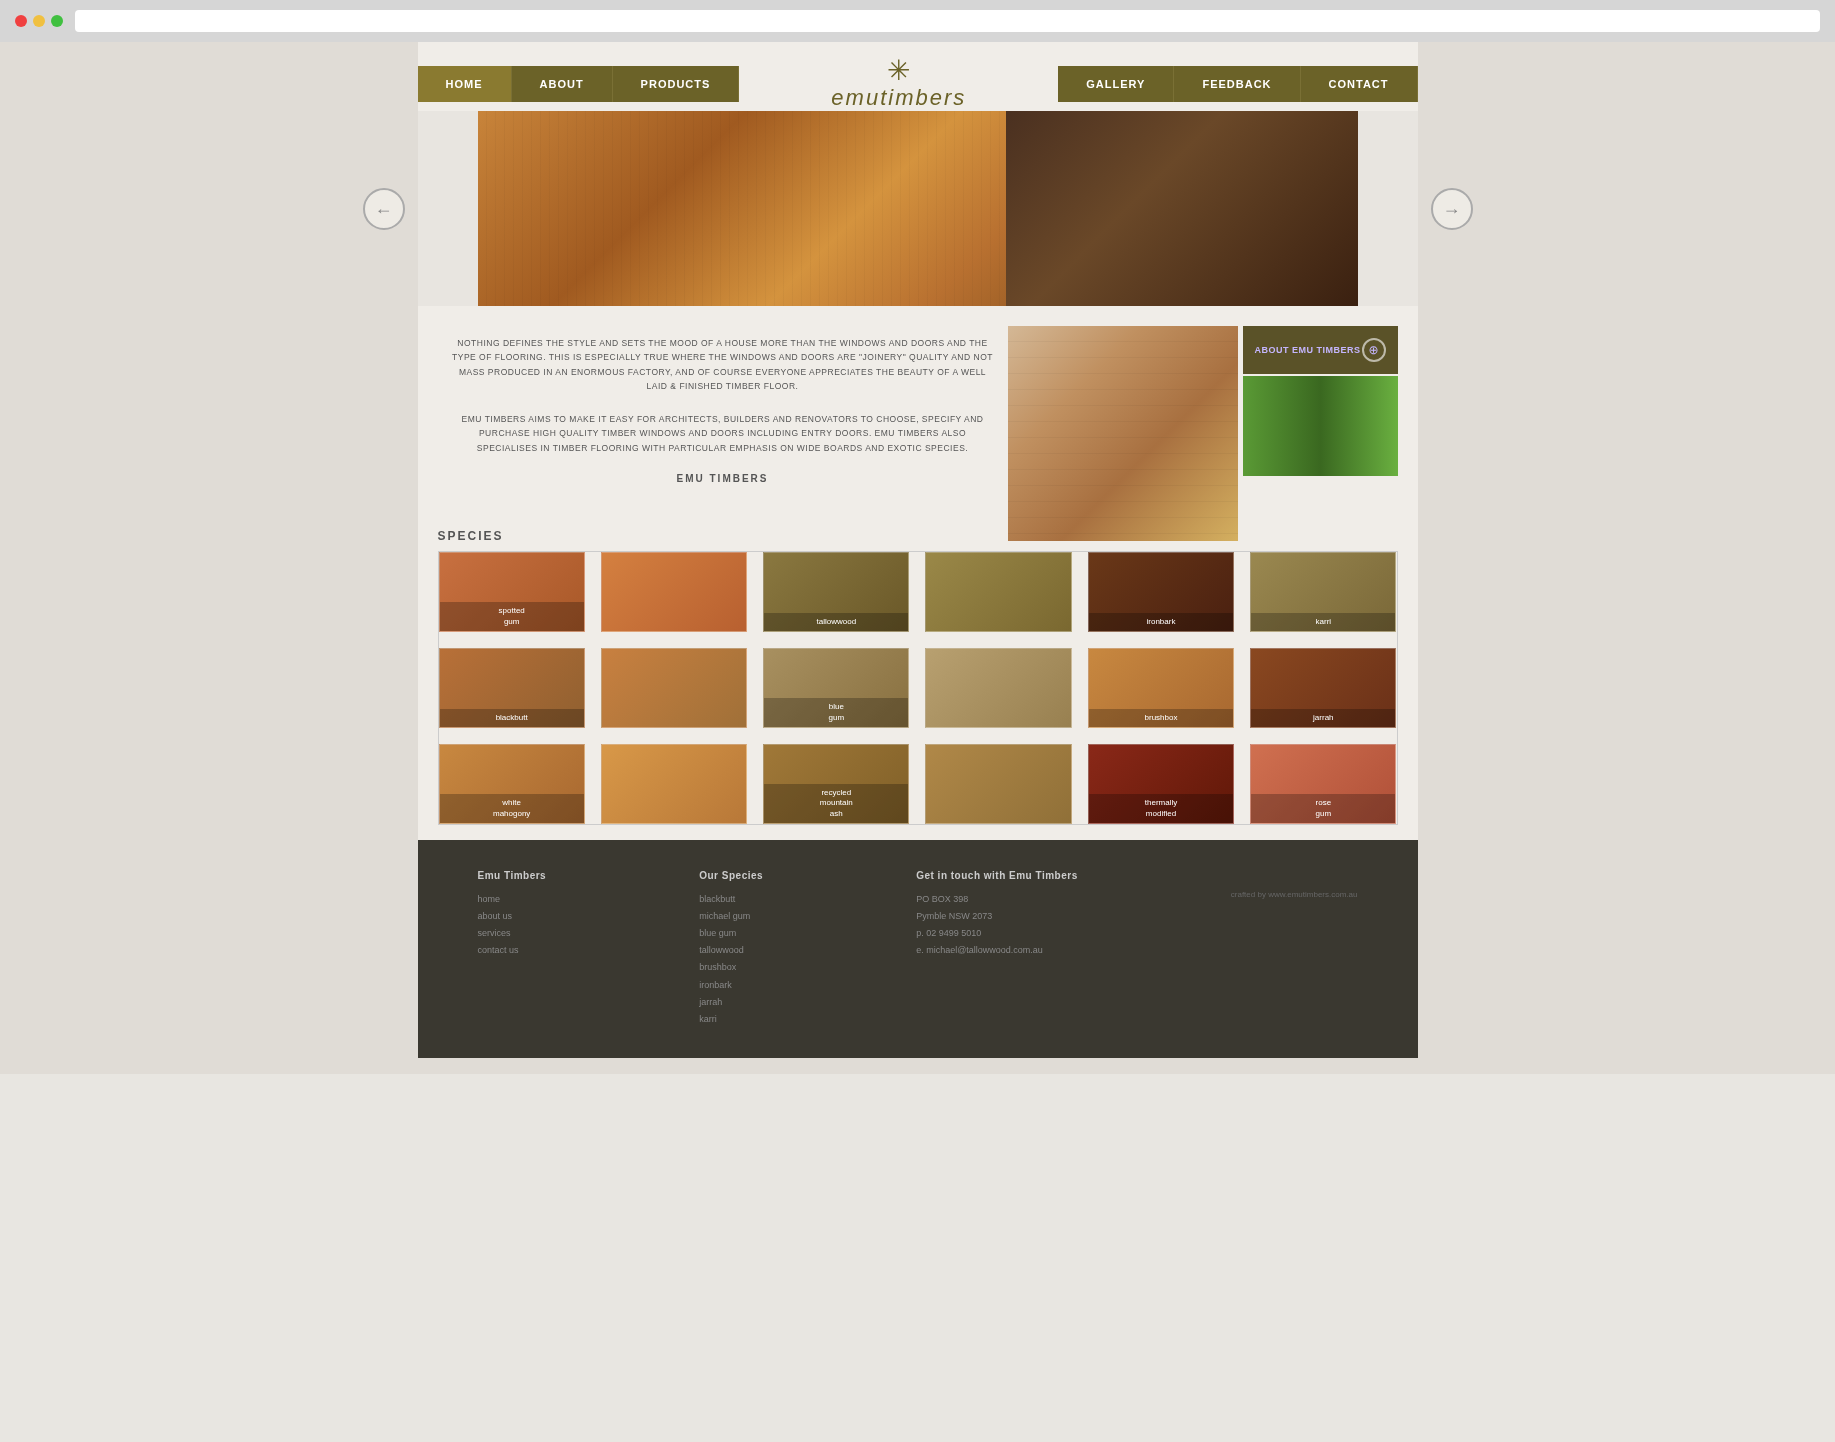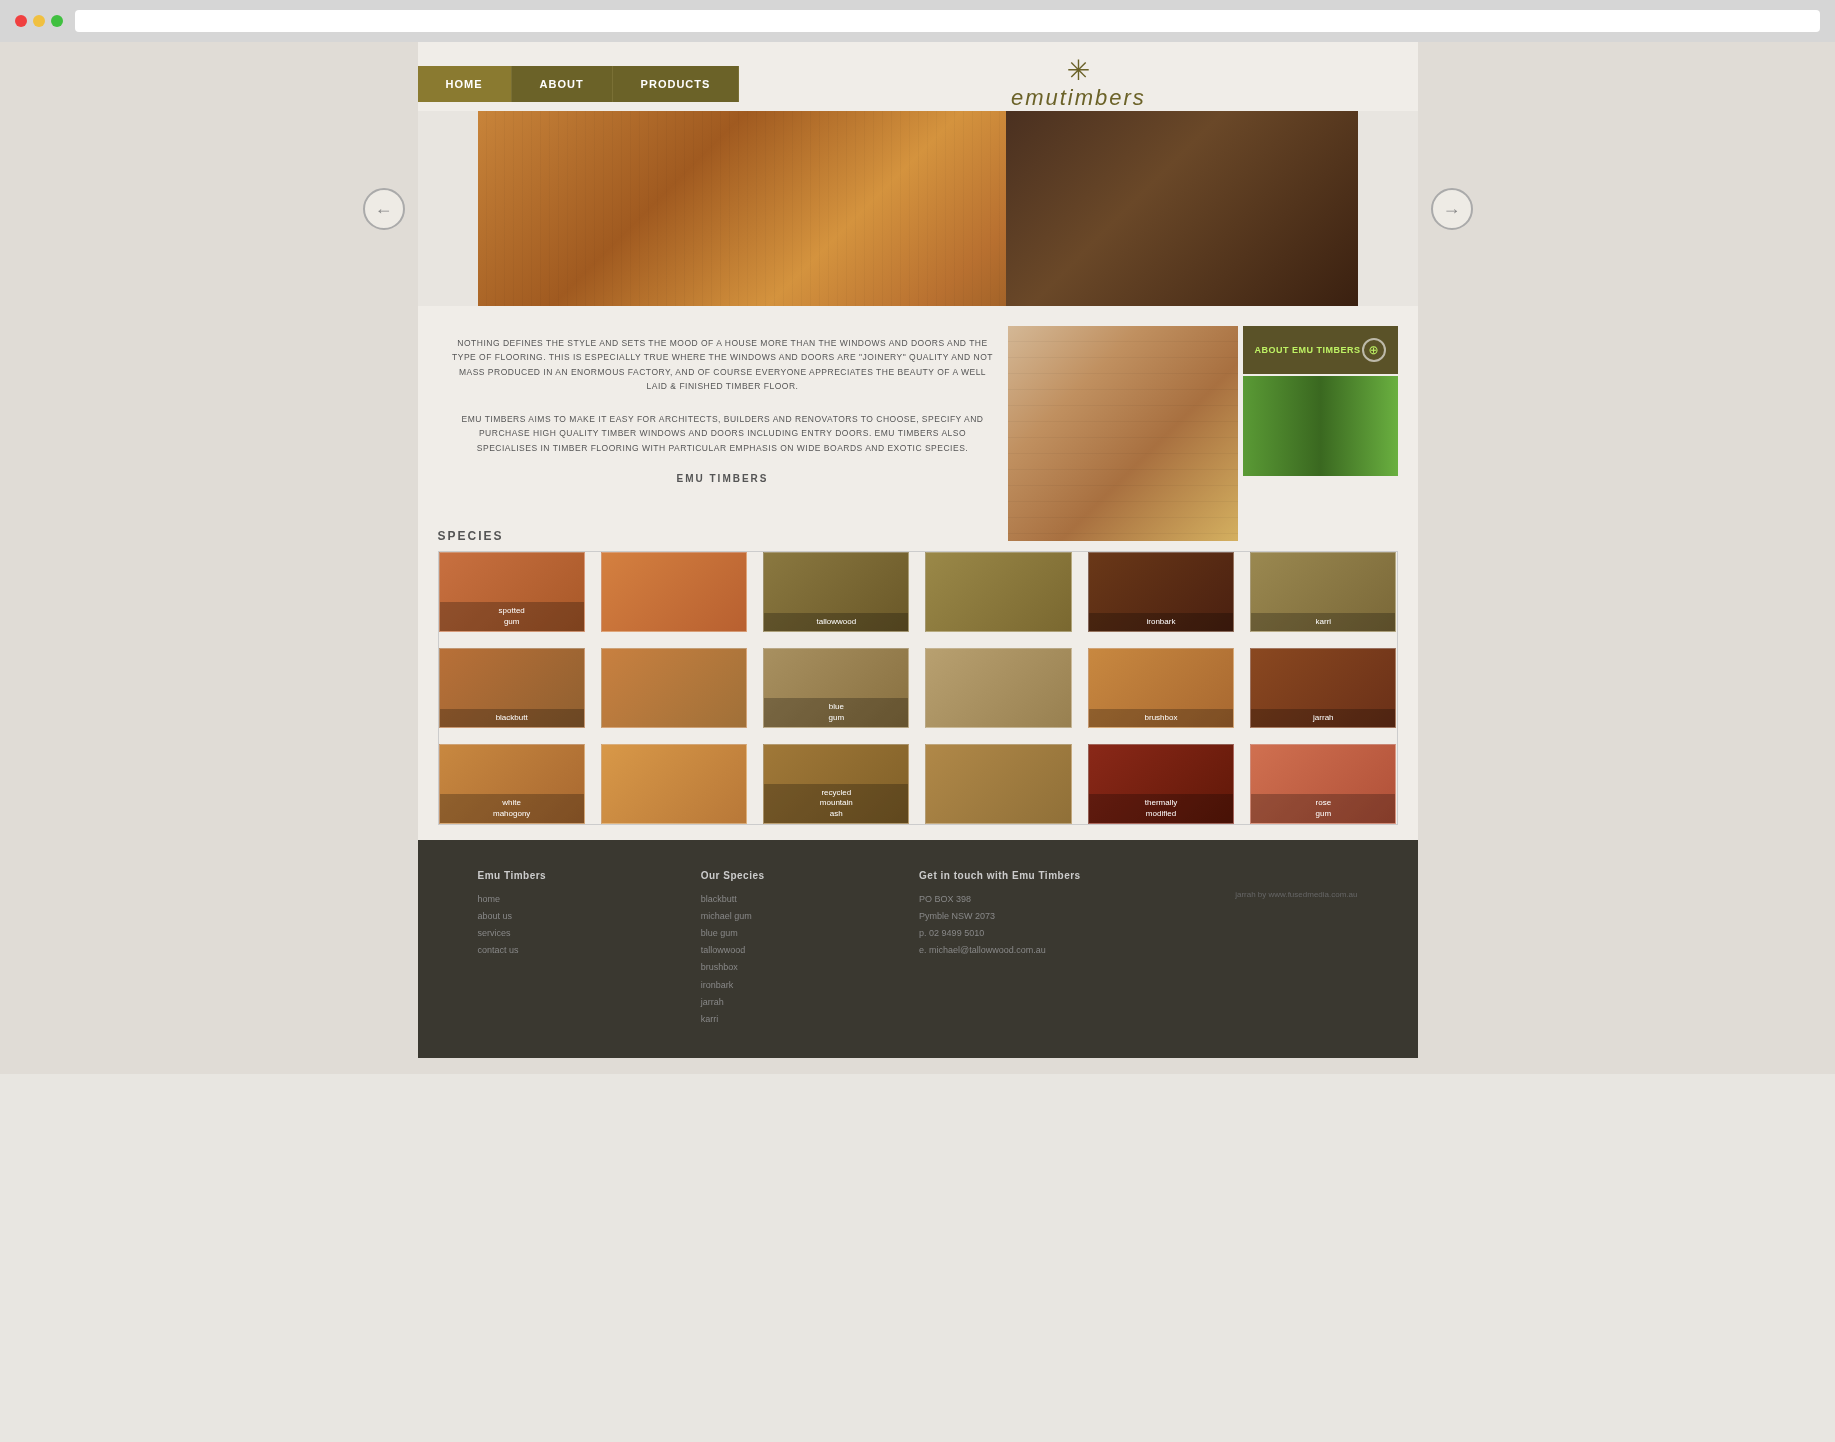--- a/index.html
+++ b/index.html
@@ -202,21 +202,21 @@
       );
     }
     .side-menu {
       position: absolute;
       right: 0;
       top: 0;
       width: 155px;
     }
     .side-menu-item {
       background: #5a5228;
-      color: #bef264;
+      color: #c4b5fd;
       padding: 12px 12px 12px 12px;
       margin-bottom: 2px;
       display: flex;
       align-items: center;
       justify-content: space-between;
       cursor: pointer;
       min-height: 48px;
     }
     .side-menu-item-text {
       font-size: 9px;
@@ -391,20 +391,25 @@
         <div class="nav-left">
           <div class="nav-item active">HOME</div>
           <div class="nav-item">ABOUT</div>
           <div class="nav-item">PRODUCTS</div>
         </div>
         <div class="nav-logo">
           <div class="logo-container">
             <div class="logo-icon">✳</div>
             <div class="logo-text">emutimbers</div>
           </div>
+        </div>
+        <div class="nav-right">
+          <div class="nav-item">GALLERY</div>
+          <div class="nav-item">FEEDBACK</div>
+          <div class="nav-item">CONTACT</div>
         </div>
       </nav>
     </div>
 
     <div class="hero-outer-wrapper">
       <div class="hero-nav-btn hero-prev">←</div>
       <div class="hero-section">
         <div class="hero-image"></div>
       </div>
       <div class="hero-nav-btn hero-next">→</div>
@@ -510,19 +515,19 @@
         <div class="footer-col">
           <div class="footer-col-title">Get in touch with Emu Timbers</div>
           <div class="footer-contact-text">
             <span style="white-space: pre-line;">PO BOX 398
 Pymble NSW 2073</span>
           </div>
           <div class="footer-contact-text">p. 02 9499 5010</div>
           <div class="footer-contact-text">e. michael@tallowwood.com.au</div>
         </div>
         <div class="footer-col">
-          <div class="footer-bottom">jarrah by www.fusedmedia.com.au</div>
+          <div class="footer-bottom">crafted by www.emutimbers.com.au</div>
         </div>
       </div>
     </div>
 
   </div>
 </div>
 
 </body></html>

